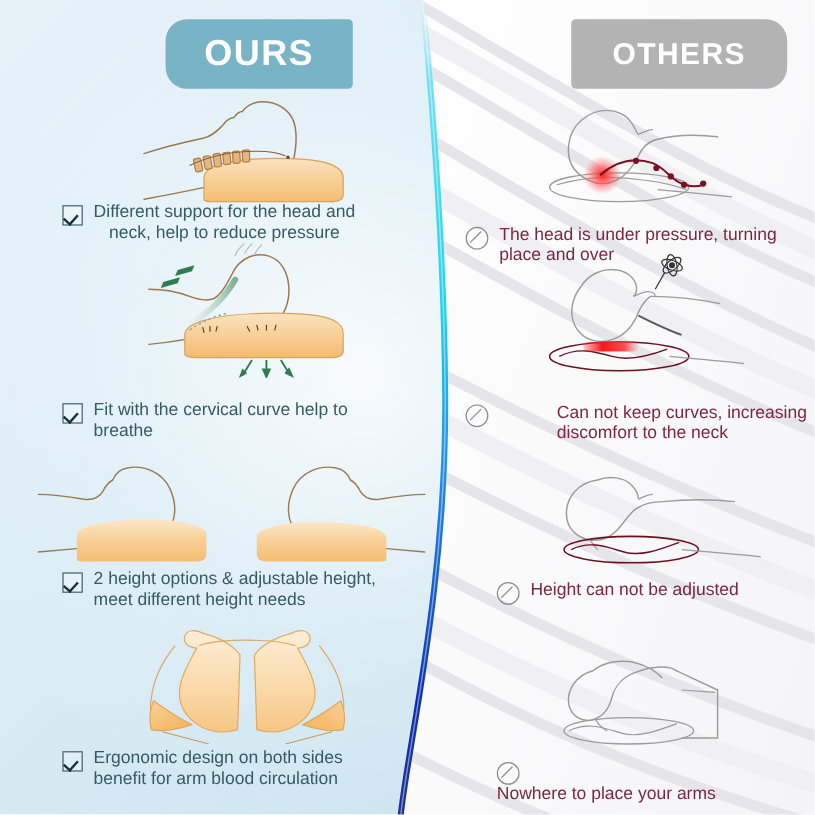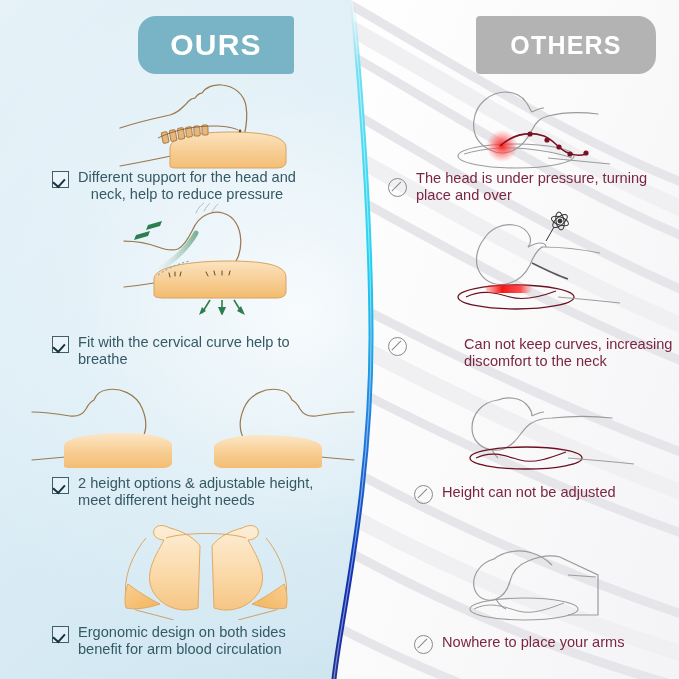--- a/index.html
+++ b/index.html
@@ -348,21 +348,21 @@
     <path d="M60,62 C76,48 92,48 104,52 C114,56 118,64 126,68 C134,72 140,72 146,70" fill="none" stroke="#7b1025" stroke-width="1.6"></path>
     <g fill="#7b1025">
       <circle cx="90" cy="50" r="2.6"></circle>
       <circle cx="107" cy="56" r="2.6"></circle>
       <circle cx="119" cy="63" r="2.6"></circle>
       <circle cx="130" cy="70" r="2.6"></circle>
       <circle cx="146" cy="69" r="2.6"></circle>
     </g>
   </svg>
 
-  <div class="feat feat-right" style="left:388px;top:170px;width:280px;align-items:center;">
+  <div class="feat feat-right" style="left:388px;top:188px;width:280px;">
     <div class="ban"></div>
     <div class="ftxt">
       <span>The head is under pressure, turning</span>
       <span>place and over</span>
     </div>
   </div>
 
   <svg class="ill" style="left:440px;top:205px;" width="215" height="108" viewBox="0 0 215 108">
     <defs>
       <linearGradient id="redbar" x1="0" y1="0" x2="1" y2="0">
@@ -430,20 +430,20 @@
              C92,21 104,20 112,22 L116,24" fill="none" stroke="#9b9b9b" stroke-width="1.2" stroke-linecap="round"></path>
     <path d="M46,24 C56,16 72,14 84,18 C94,21 100,26 104,30" fill="none" stroke="#9b9b9b" stroke-width="1.2"></path>
     <path d="M116,24 L150,40 L150,80 L120,80" fill="none" stroke="#9b9b9b" stroke-width="1.2"></path>
     <path d="M120,40 L148,42" fill="none" stroke="#9b9b9b" stroke-width="1"></path>
     <path d="M48,64 C50,68 54,72 58,74" fill="none" stroke="#9b9b9b" stroke-width="1.1"></path>
 
     <ellipse cx="76" cy="74" rx="54" ry="11" fill="none" stroke="#9b9b9b" stroke-width="1.1"></ellipse>
     <path d="M26,74 C42,66 56,72 70,76 C84,80 100,74 116,68" fill="none" stroke="#9b9b9b" stroke-width="1"></path>
   </svg>
 
-  <div class="feat feat-right" style="left:414px;top:634px;width:260px;">
+  <div class="feat feat-right" style="left:414px;top:634px;width:260px;flex-direction:column;">
     <div class="ban"></div>
     <div class="ftxt">
       <span>Nowhere to place your arms</span>
     </div>
   </div>
 
 </div>
 
 </body></html>

